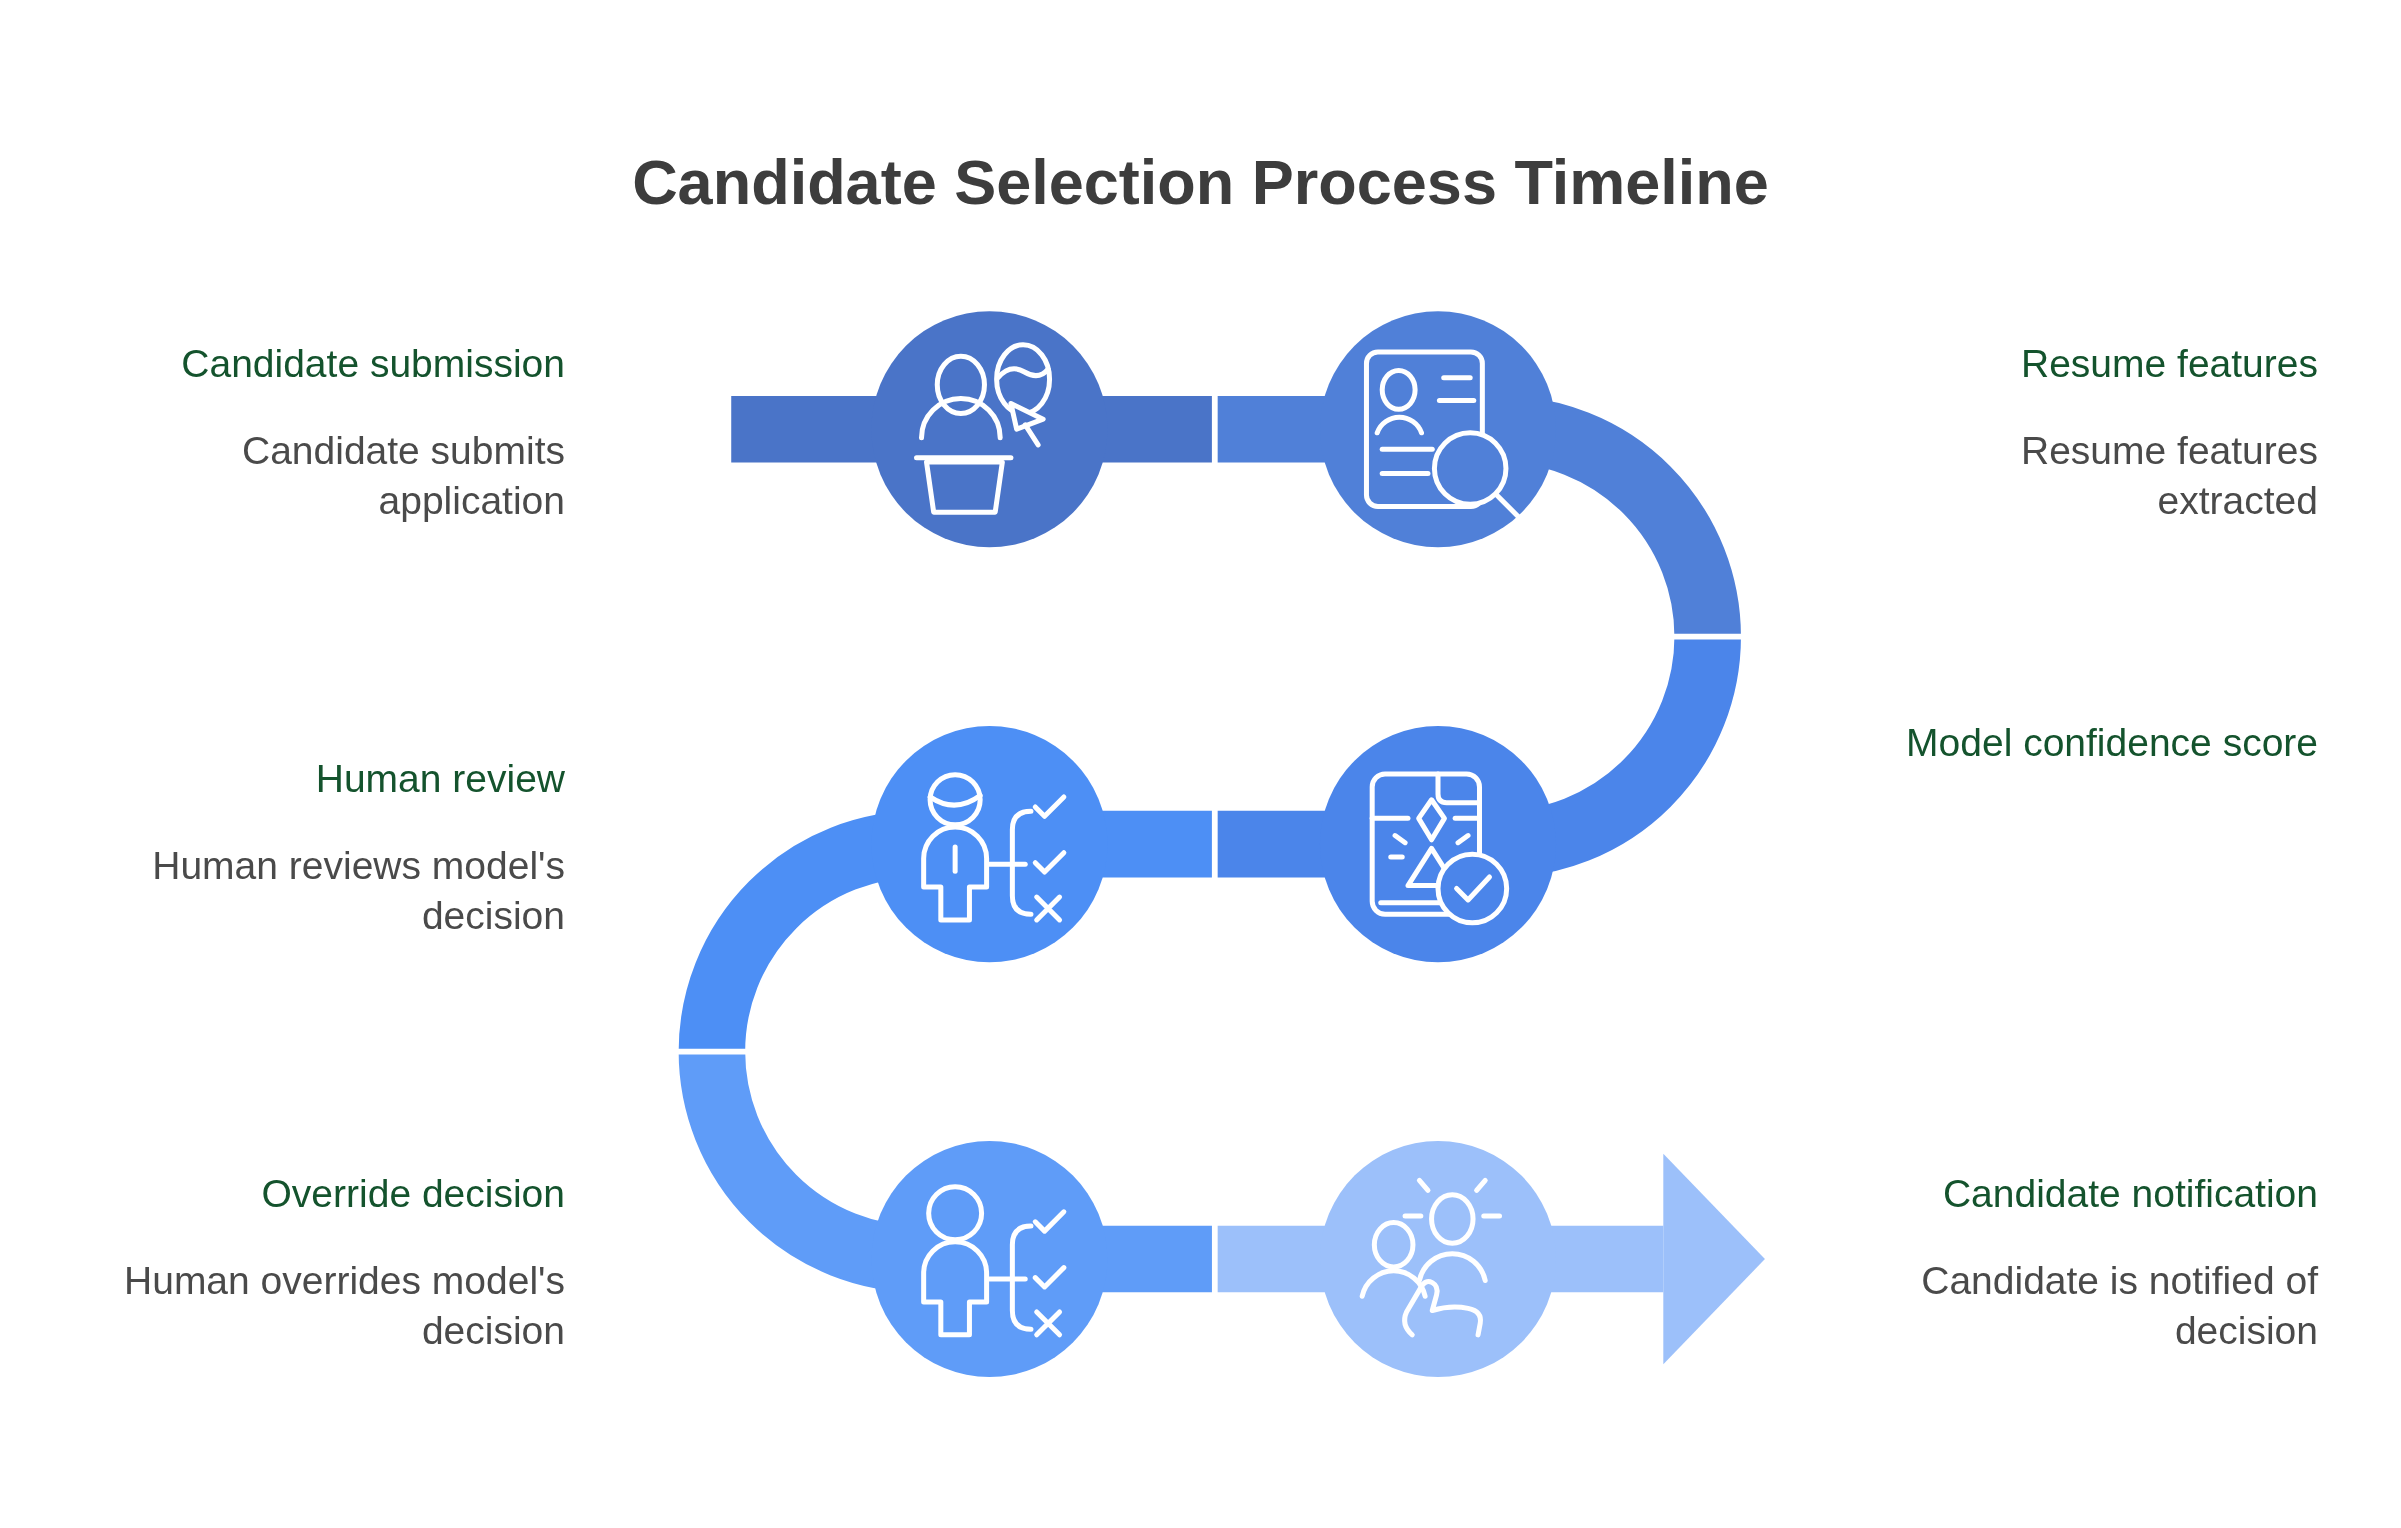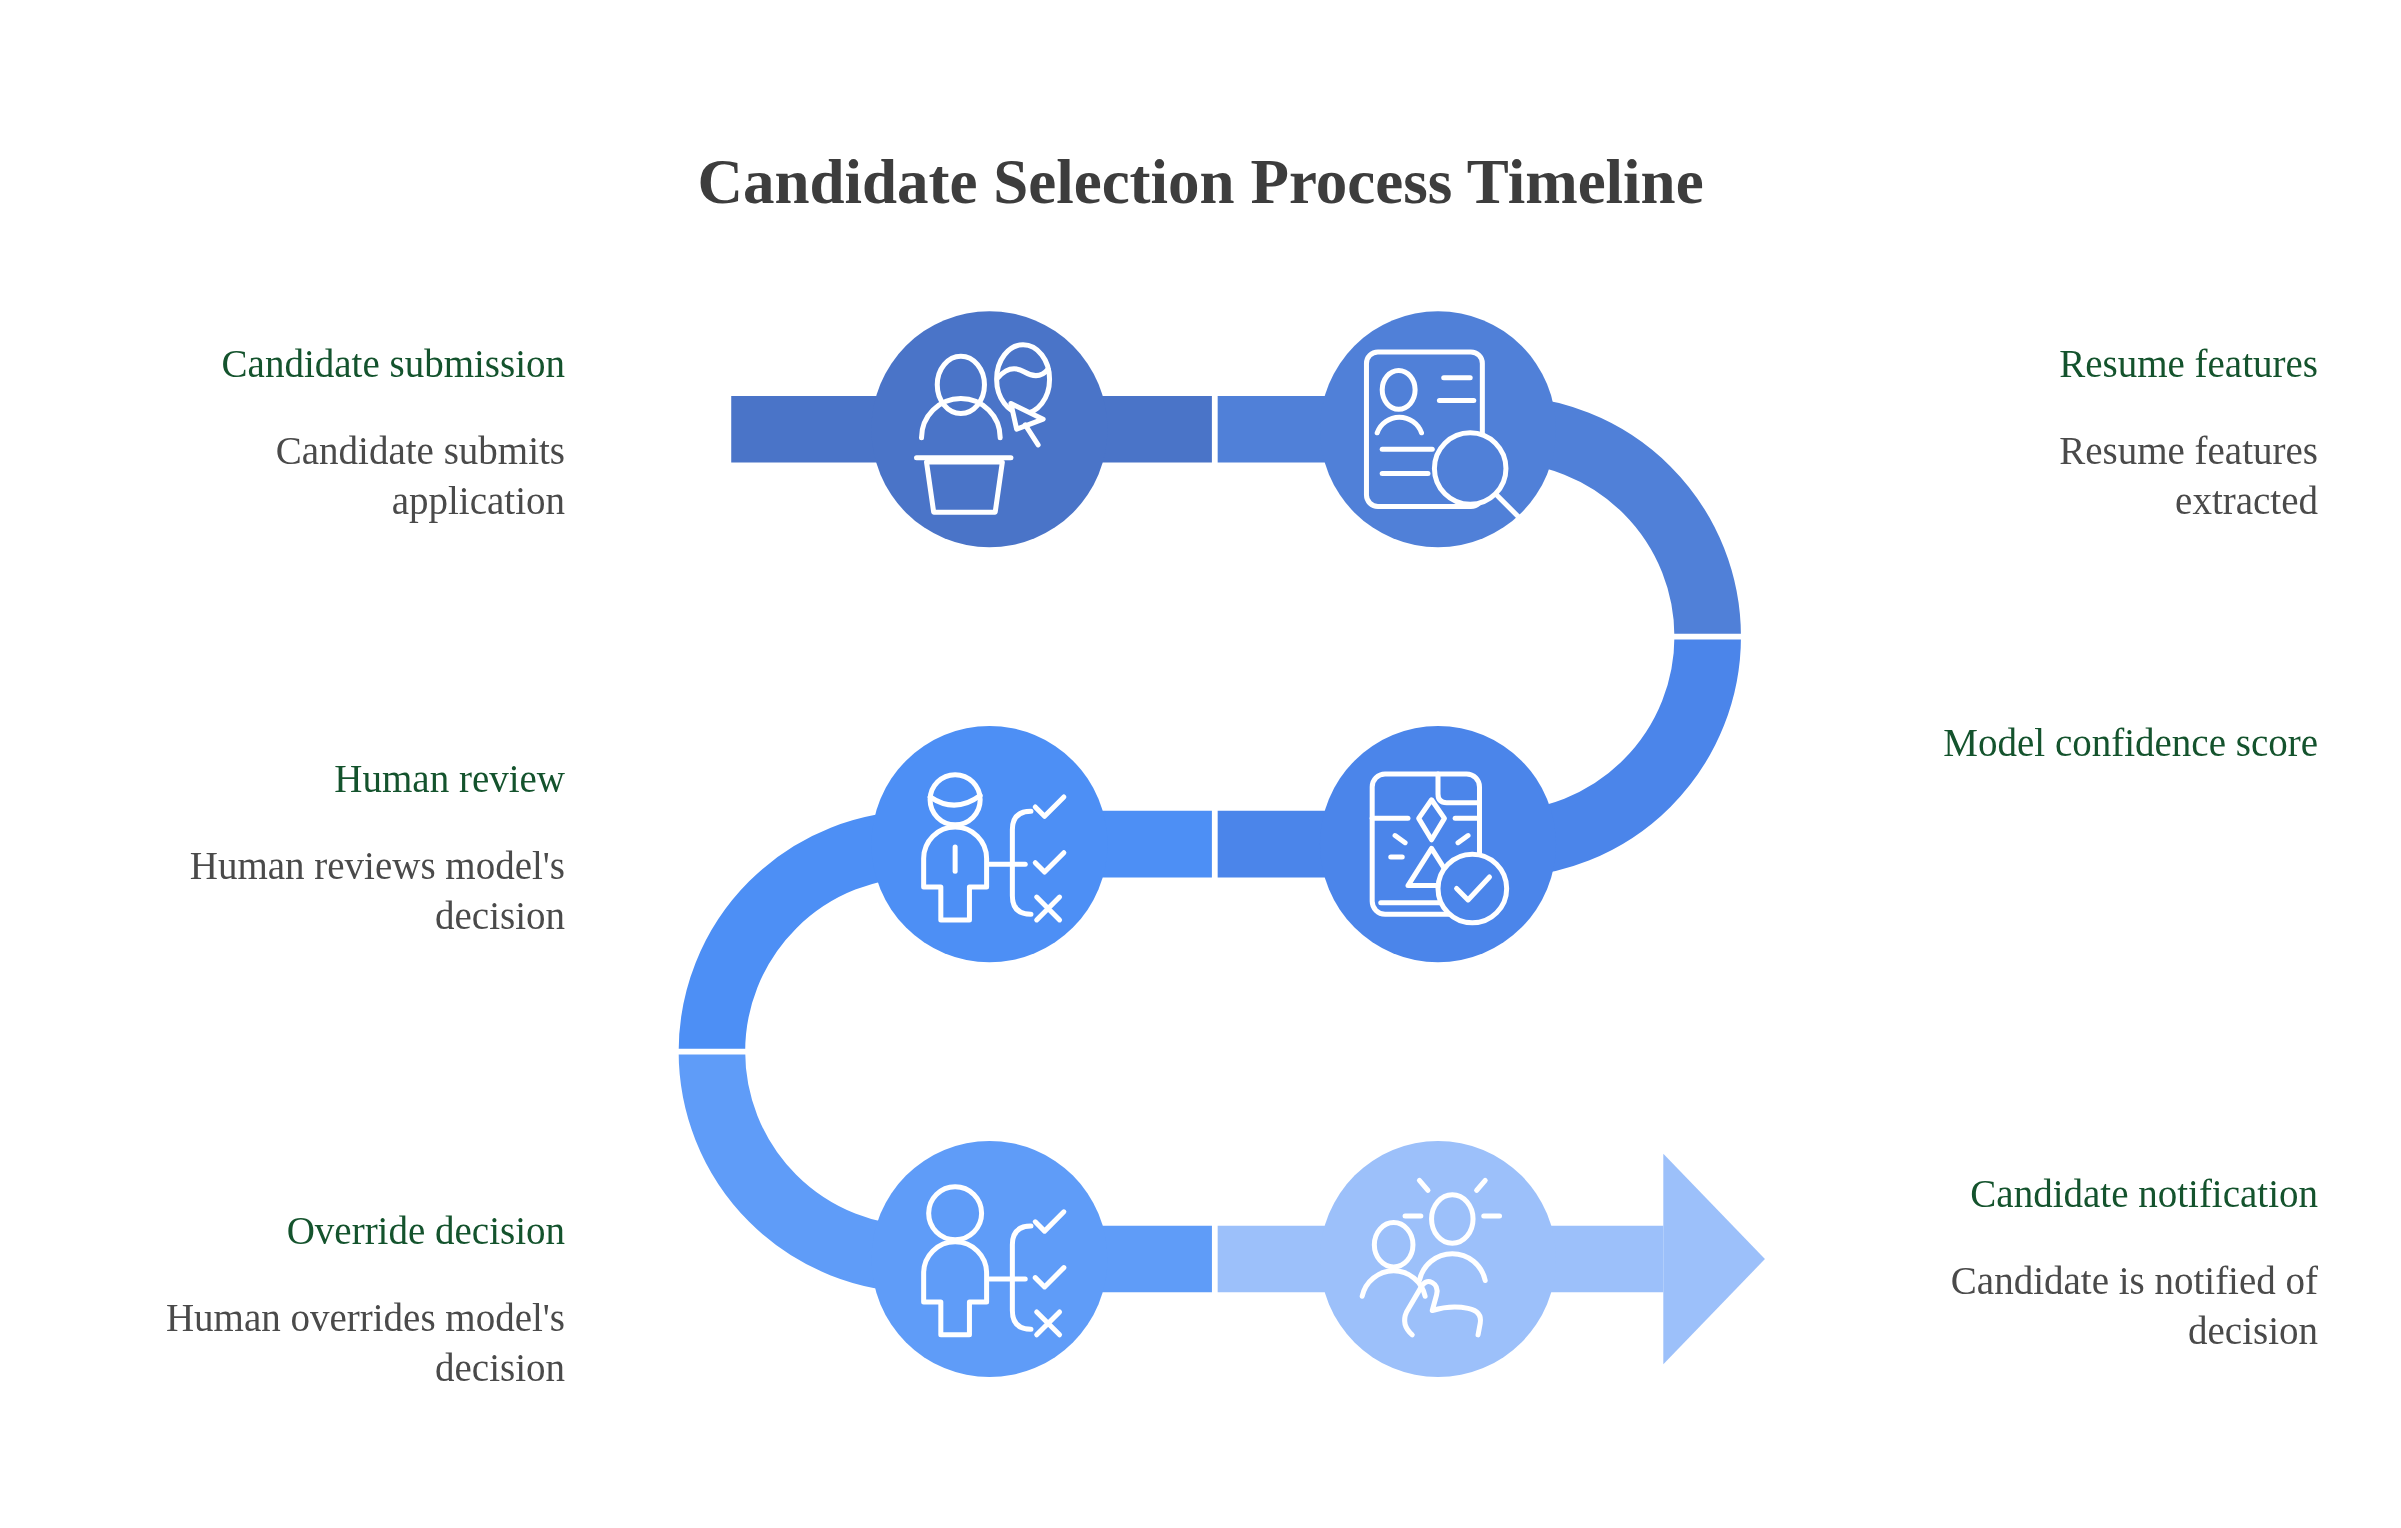--- a/index.html
+++ b/index.html
@@ -1,17 +1,17 @@
 <!DOCTYPE html>
 <html style="font-size:11.4px"><head>
 <meta charset="utf-8">
 <style>
   html,body{margin:0;padding:0;background:#ffffff;}
   body{width:2401px;height:1528px;overflow:hidden;font-family:"Liberation Sans",sans-serif;}
-  .canvas{position:relative;width:2401px;height:1528px;background:#ffffff;font-family:Liberation Serif, serif;}
+  .canvas{position:relative;width:2401px;height:1528px;background:#ffffff;}
   .page-title{
     position:absolute;top:143px;left:0;width:2401px;text-align:center;
     font-size:63px;line-height:79px;font-weight:700;color:#3d3d3d;letter-spacing:0px;
   }
   .flow-svg{position:absolute;top:0;left:0;}
   .seg{fill:none;stroke-width:93;stroke-linecap:butt;stroke-linejoin:round;}
   .notch{stroke:#ffffff;stroke-width:8;stroke-linecap:butt;fill:none;}
   .icon{stroke:#ffffff;stroke-width:7;fill:none;stroke-linecap:round;stroke-linejoin:round;}
   .label-group{position:absolute;color:#4a4a4a;font-size:39px;line-height:50px;}
   .label-left{text-align:right;}
@@ -135,21 +135,21 @@
 
   <div class="label-group label-right" style="top:718px;left:1846px;width:472px;">
     <p class="step-heading">Model confidence score</p>
   </div>
 
   <div class="label-group label-left" style="top:754px;right:1836px;width:544px;">
     <p class="step-heading">Human review</p>
     <p class="step-desc"><span>Human reviews model's</span><br><span>decision</span></p>
   </div>
 
-  <div class="label-group label-left" style="top:1169px;right:1836px;width:544px;margin-top:37px;">
+  <div class="label-group label-left" style="top:1169px;right:1836px;width:544px;">
     <p class="step-heading">Override decision</p>
     <p class="step-desc"><span>Human overrides model's</span><br><span>decision</span></p>
   </div>
 
   <div class="label-group label-right" style="top:1169px;left:1846px;width:472px;">
     <p class="step-heading">Candidate notification</p>
     <p class="step-desc"><span>Candidate is notified of</span><br><span>decision</span></p>
   </div>
 
 </div>

